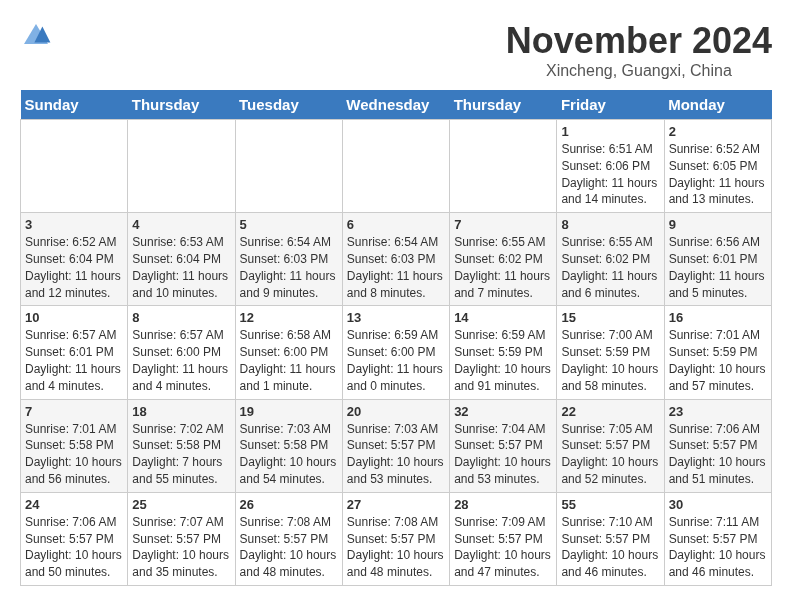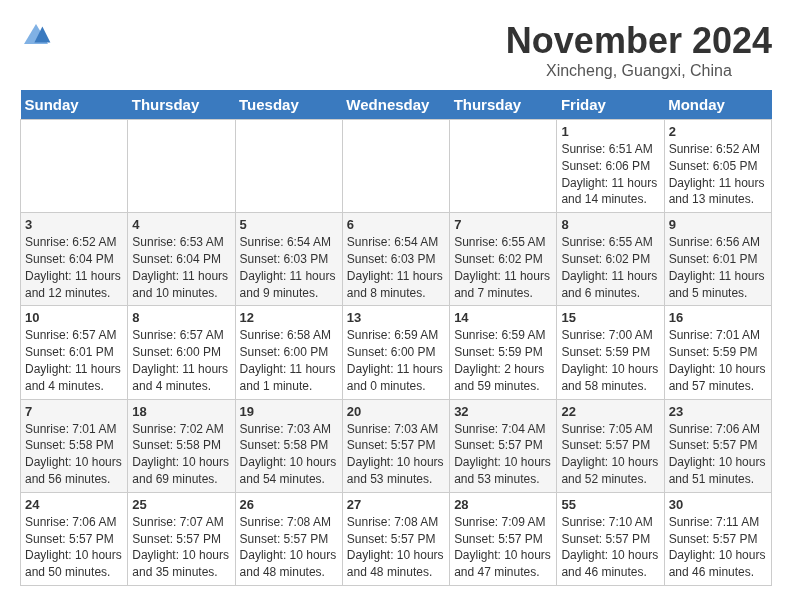--- a/index.html
+++ b/index.html
@@ -229,21 +229,21 @@
           <span>Sunrise: 6:59 AM</span><br>
           <span>Sunset: 6:00 PM</span><br>
           <span>Daylight: 11 hours and 0 minutes.</span>
         </div>
       </td>
         <td>
         <span class="day-num">14</span>
         <div class="day-info">
           <span>Sunrise: 6:59 AM</span><br>
           <span>Sunset: 5:59 PM</span><br>
-          <span>Daylight: 2 hours and 59 minutes.</span>
+          <span>Daylight: 10 hours and 91 minutes.</span>
         </div>
       </td>
         <td>
         <span class="day-num">15</span>
         <div class="day-info">
           <span>Sunrise: 7:00 AM</span><br>
           <span>Sunset: 5:59 PM</span><br>
           <span>Daylight: 10 hours and 58 minutes.</span>
         </div>
       </td>
@@ -263,21 +263,21 @@
           <span>Sunrise: 7:01 AM</span><br>
           <span>Sunset: 5:58 PM</span><br>
           <span>Daylight: 10 hours and 56 minutes.</span>
         </div>
       </td>
         <td>
         <span class="day-num">18</span>
         <div class="day-info">
           <span>Sunrise: 7:02 AM</span><br>
           <span>Sunset: 5:58 PM</span><br>
-          <span>Daylight: 10 hours and 69 minutes.</span>
+          <span>Daylight: 7 hours and 55 minutes.</span>
         </div>
       </td>
         <td>
         <span class="day-num">19</span>
         <div class="day-info">
           <span>Sunrise: 7:03 AM</span><br>
           <span>Sunset: 5:58 PM</span><br>
           <span>Daylight: 10 hours and 54 minutes.</span>
         </div>
       </td>

